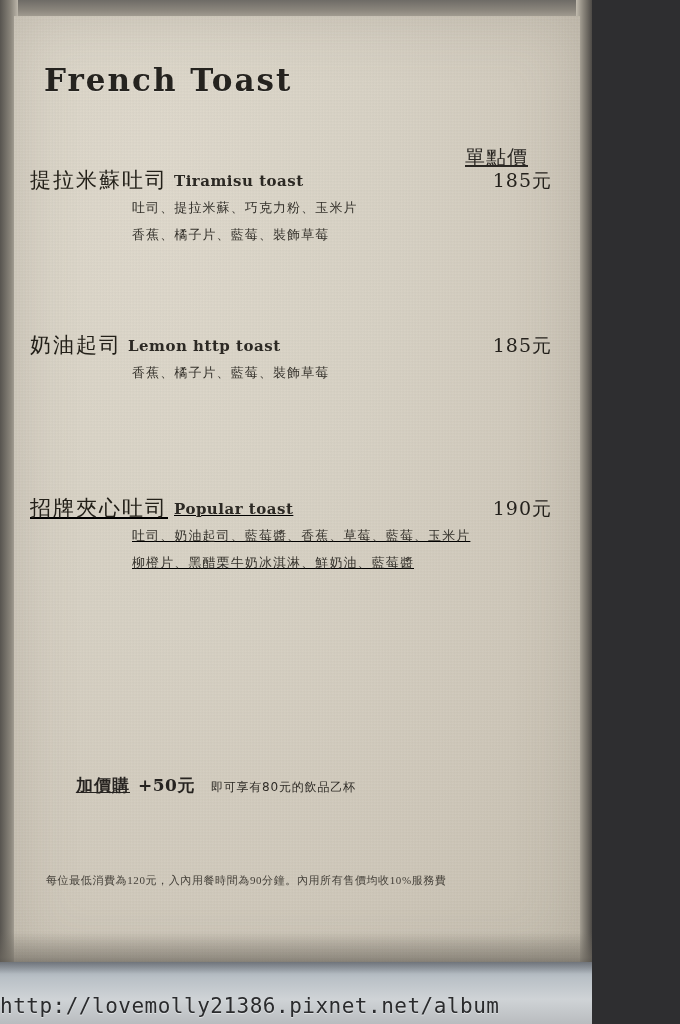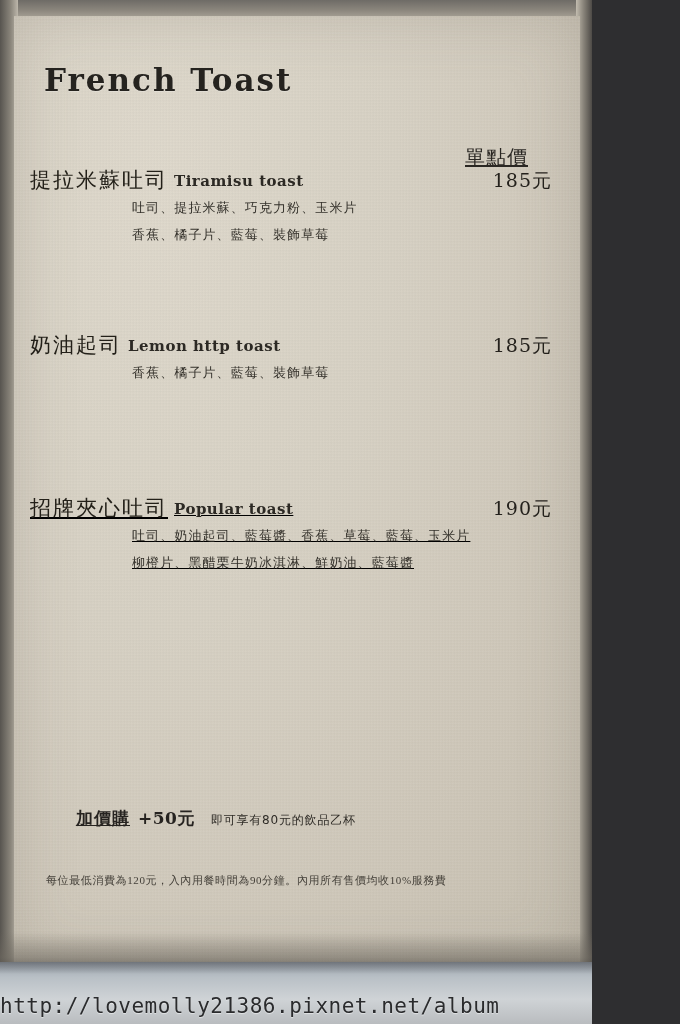--- a/index.html
+++ b/index.html
@@ -156,21 +156,20 @@
     margin-bottom: 7px;
     white-space: nowrap;
   }
 
   .addon {
     position: absolute;
     left: 62px;
     top: 758px;
     display: flex;
     align-items: baseline;
-    margin-top: 33px;
   }
   .addon-label {
     font-family: "DejaVu Serif", serif;
     font-weight: bold;
     font-size: 17px;
     letter-spacing: 1px;
     color: #262320;
     text-decoration: underline;
   }
   .addon-amount {

